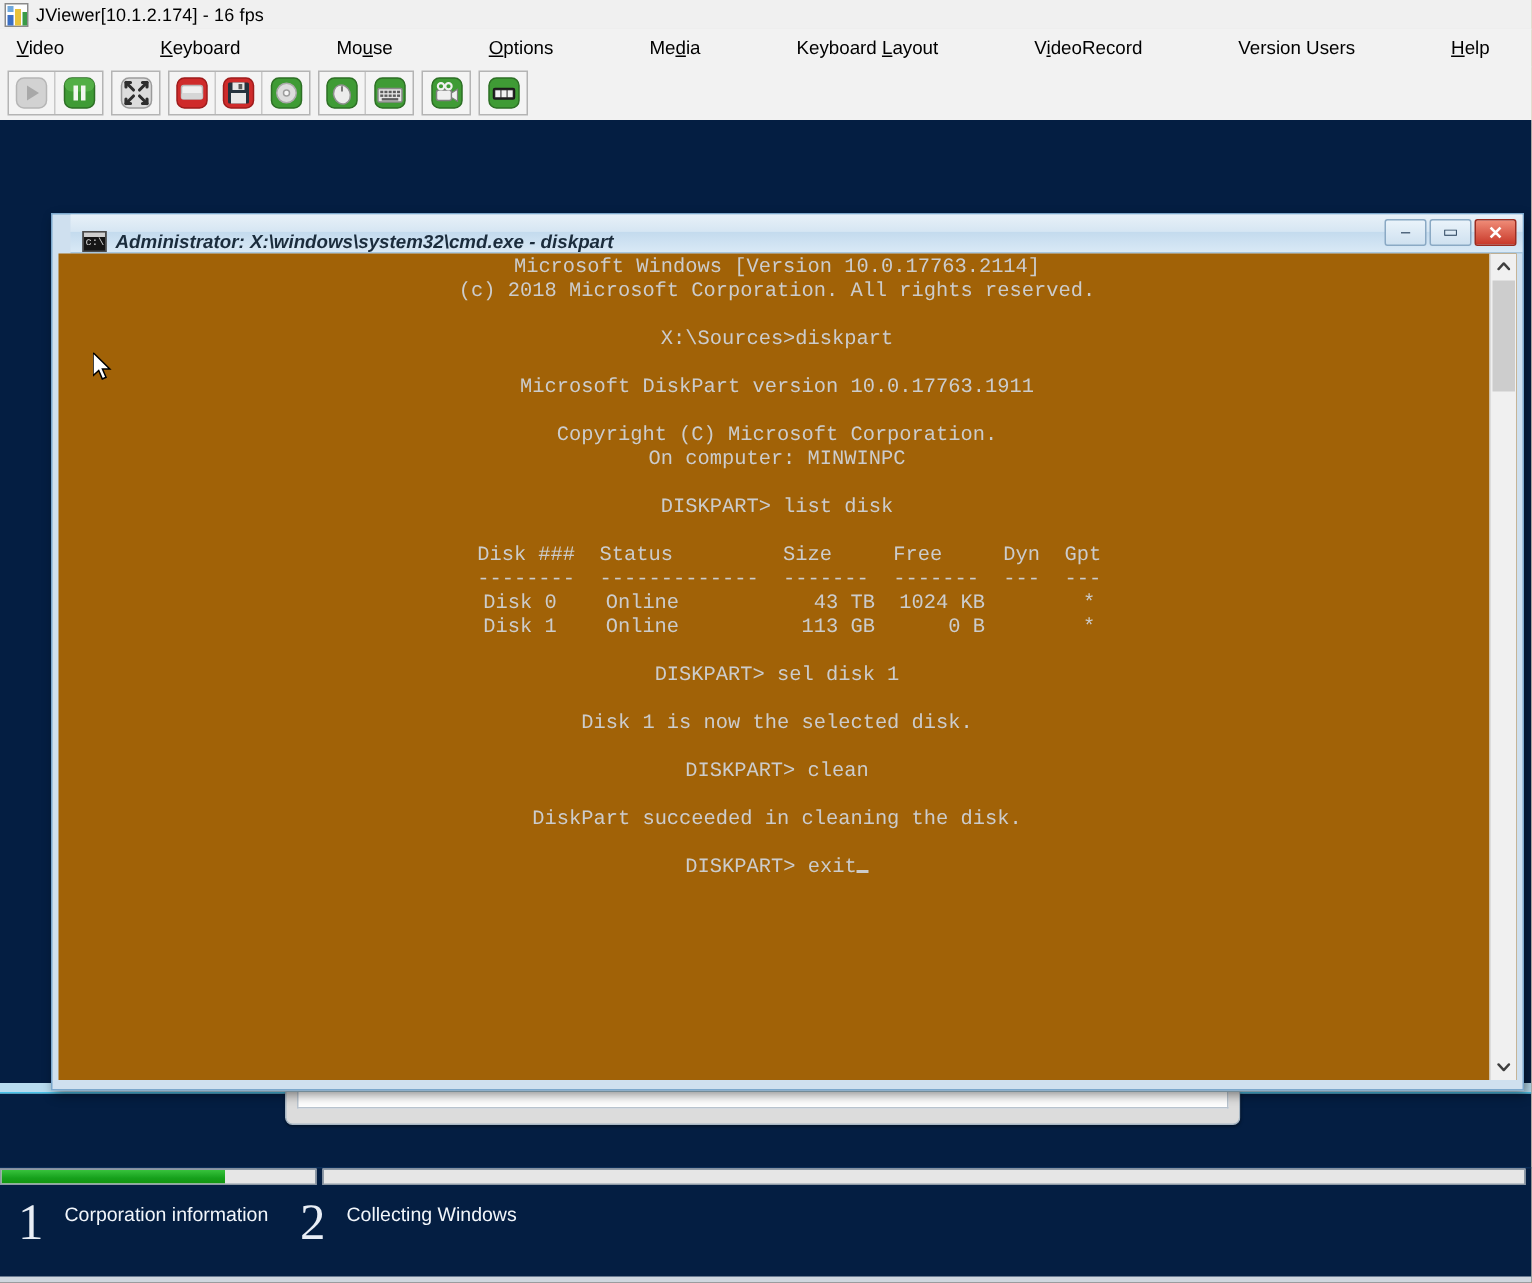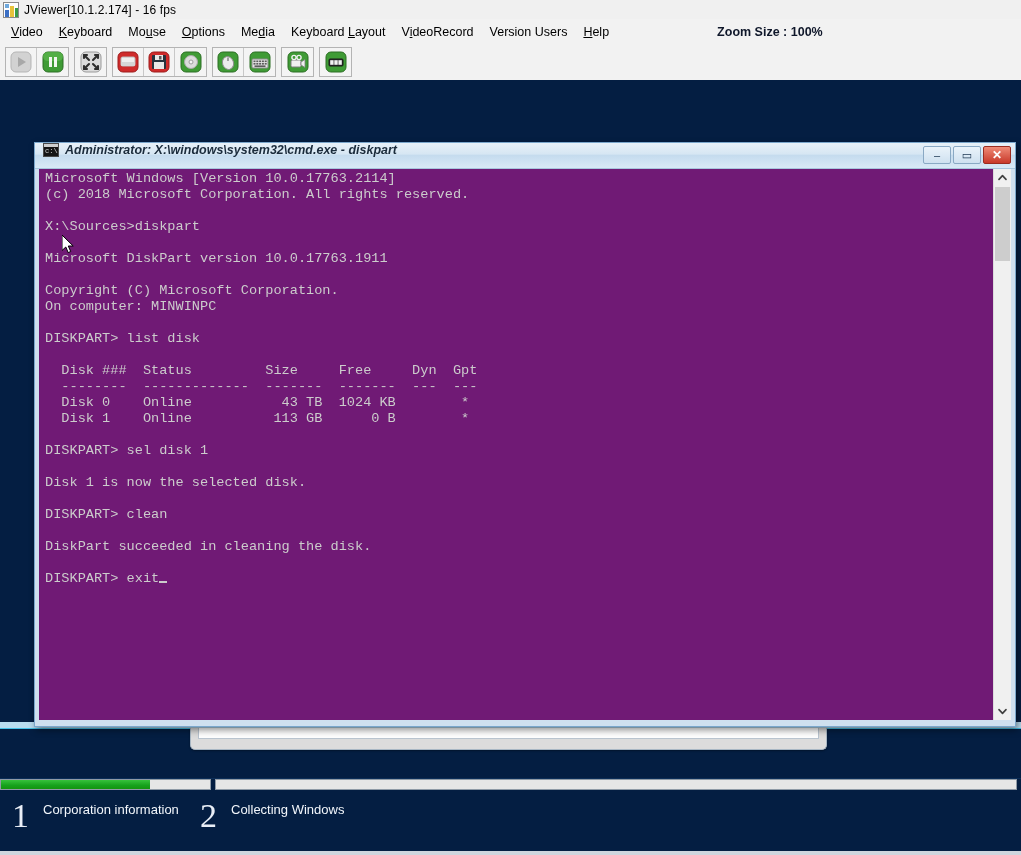--- a/index.html
+++ b/index.html
@@ -49,20 +49,21 @@
     width: 1021px; height: 25px;
     background: #f2f2f2;
     display: flex; align-items: center;
     border-bottom: 1px solid #d8d8d8;
   }
   .menu-item {
     font-size: 12.5px; color: #000;
     padding: 3px 8px;
     white-space: nowrap;
     cursor: default;
+    margin-left: 48px;
   }
   .menu-item:first-child { margin-left: 3px; }
   .menu-item u { text-decoration: underline; }
   .zoomsize {
     font-size: 12.5px; color: #0f172a;
     font-weight: bold;
     margin-left: 100px;
     white-space: nowrap;
   }
 
@@ -168,22 +169,23 @@
     width: 982px; height: 585px;
     border: 1px solid #7ba7cc;
     box-sizing: border-box;
     background: #cfe0ef;
     box-shadow: 2px 3px 7px rgba(0,0,0,.45);
   }
   .cmd-title {
     position: relative;
     height: 25px;
     background: linear-gradient(to bottom,#e8f1f8 0%,#d6e6f3 45%,#c4dbee 48%,#d9e9f6 100%);
-    display: flex; align-items: flex-start;
+    display: flex; align-items: flex-end;
     border-bottom: 1px solid #a8c6dd;
+    margin-left: 12px;
   }
   .cmd-ico {
     width: 16px; height: 14px;
     margin-left: 8px; margin-right: 6px;
     background: #151515;
     border: 1px solid #4a4a4a;
     position: relative;
     box-sizing: border-box;
     flex: none;
   }
@@ -221,22 +223,23 @@
     background: linear-gradient(to bottom,#ef8b77,#c8392a);
     border-color: #9b2c20;
   }
   .ctrl .gl {
     font-size: 11px; color: #1b3550; line-height: 1;
   }
   .ctrl.close .gl { color: #fff; font-weight: bold; font-size: 12px;}
 
   .cmd-body {
     position: absolute; left: 4px; right: 4px; top: 26px; bottom: 6px;
-    background: #701a75;
+    background: #a16207;
     overflow: hidden;
+    text-align: center;
   }
   .cmd-text {
     position: absolute; left: 6px; top: 2px; right: 20px;
     font-family: "Liberation Mono", "DejaVu Sans Mono", monospace;
     font-size: 13.6px;
     line-height: 16px;
     color: #cccccc;
     white-space: pre;
   }
   .cursor {

